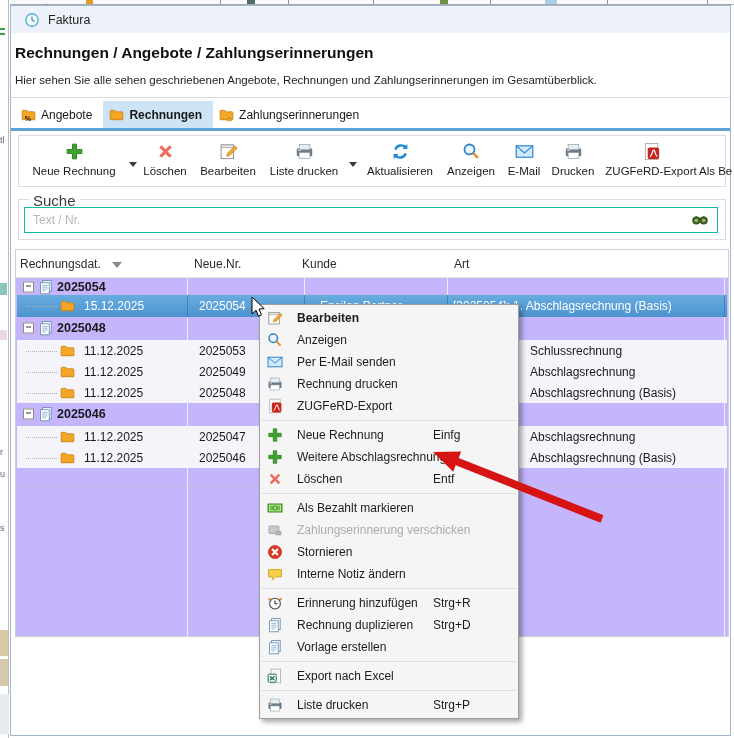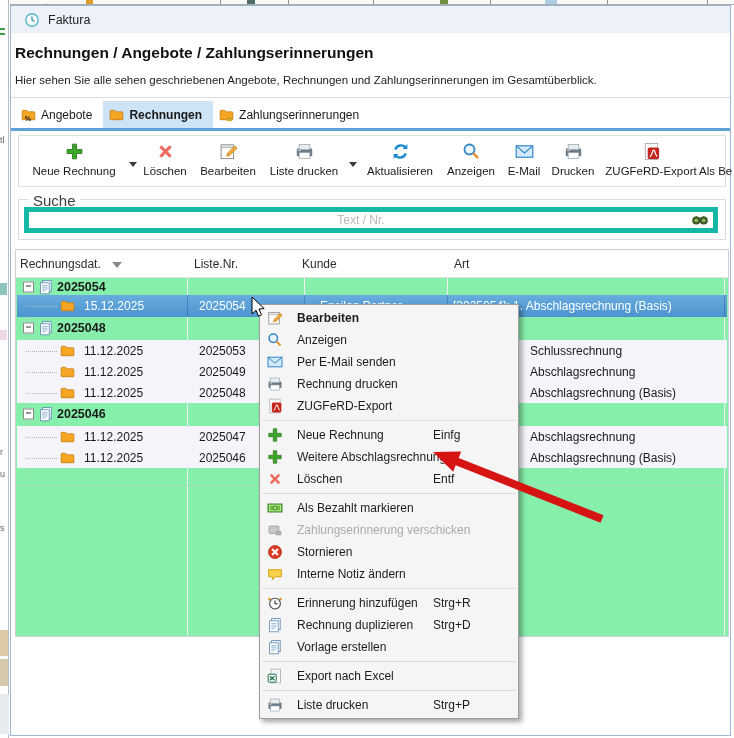--- a/index.html
+++ b/index.html
@@ -35,28 +35,28 @@
   .tbtn .ti{height:23px;display:flex;justify-content:center;align-items:center;margin-top:1px;}
   .tbtn .tl{margin-top:2px;white-space:nowrap;}
   .tbtn.clipped{text-align:left;}
   .tbtn.clipped .tl{margin-top:26px;}
   .tbarrow{position:absolute;top:26px;width:0;height:0;border-left:4px solid transparent;
            border-right:4px solid transparent;border-top:5px solid #3a3a3a;}
   
   .sgroup{position:absolute;left:7px;top:193px;width:708px;height:41px;border:1px solid #ddd;
           box-sizing:border-box;}
   .slabel{position:absolute;left:10px;top:-8px;background:#fff;padding:0 4px;font-size:15px;color:#3c3c3c;}
-  .sinput{position:absolute;left:5px;top:7px;width:694px;height:26px;border:5px solid #14b8a6;
+  .sinput{position:absolute;left:5px;top:7px;width:694px;height:26px;border:1px solid #14b8a6;
           padding:0 28px 0 8px;font-size:12px;color:#444;box-sizing:border-box;
-          font-family:"Liberation Sans",sans-serif;outline:none;background:#fff;text-align:center;}
+          font-family:"Liberation Sans",sans-serif;outline:none;background:#fff;}
   .sinput::placeholder{color:#b9b9b9;opacity:1;}
   .sbinoc{position:absolute;right:16px;top:11px;width:18px;height:18px;}
   
   .table{position:absolute;left:4px;top:243px;width:714px;height:388px;border:1px solid #cfcfcf;
-         background:#86efac;box-sizing:border-box;}
+         background:#c4b5fd;box-sizing:border-box;}
   .colsep{position:absolute;top:0;bottom:0;width:1px;background:#ededf3;}
   .thead{position:absolute;left:0;top:0;right:0;height:27px;border-bottom:1px solid #e2e2e2;background:#fff;}
   .th{position:absolute;top:7px;font-size:12px;color:#2b2b2b;white-space:nowrap;}
   .sortarrow{position:absolute;top:12px;width:0;height:0;border-left:5px solid transparent;
              border-right:5px solid transparent;border-top:6px solid #8a8a8a;}
   .row{position:absolute;left:1px;right:1px;}
   .row.child{background:#f4f4fa;}
   .row.sel{background:linear-gradient(#68acdf,#4c94cf);color:#fff;}
   .cell{position:absolute;top:50%;transform:translateY(-50%);font-size:12px;white-space:nowrap;}
   .cell.b{font-weight:bold;font-size:12.5px;}
@@ -273,21 +273,21 @@
           </svg>
         </span>
     </div>
     <div class="table" id="table">
         <div class="colsep" style="left: 171px;"></div>
         <div class="colsep" style="left: 288px;"></div>
         <div class="colsep" style="left: 431px;"></div>
         <div class="colsep" style="left: 708px;"></div>
         <div class="thead">
           <div class="th" style="left: 4px;">Rechnungsdat.</div>
-          <div class="th" style="left: 178px;">Liste.Nr.</div>
+          <div class="th" style="left: 178px;">Neue.Nr.</div>
           <div class="th" style="left: 286px;">Kunde</div>
           <div class="th" style="left: 438px;">Art</div>
           <div class="sortarrow" style="left: 96px;"></div>
         </div>
         <div class="vdots"></div>
         <div class="row" style="top: 28px; height: 17px;">
           <div class="exp"></div>
           <div class="ricon" style="left: 21px;">
             <svg width="16" height="16" viewBox="0 0 16 16">
               <rect x="4.6" y="1.6" width="8.6" height="11" fill="#eef4fb" stroke="#5f87ad" stroke-width="0.8"></rect>

